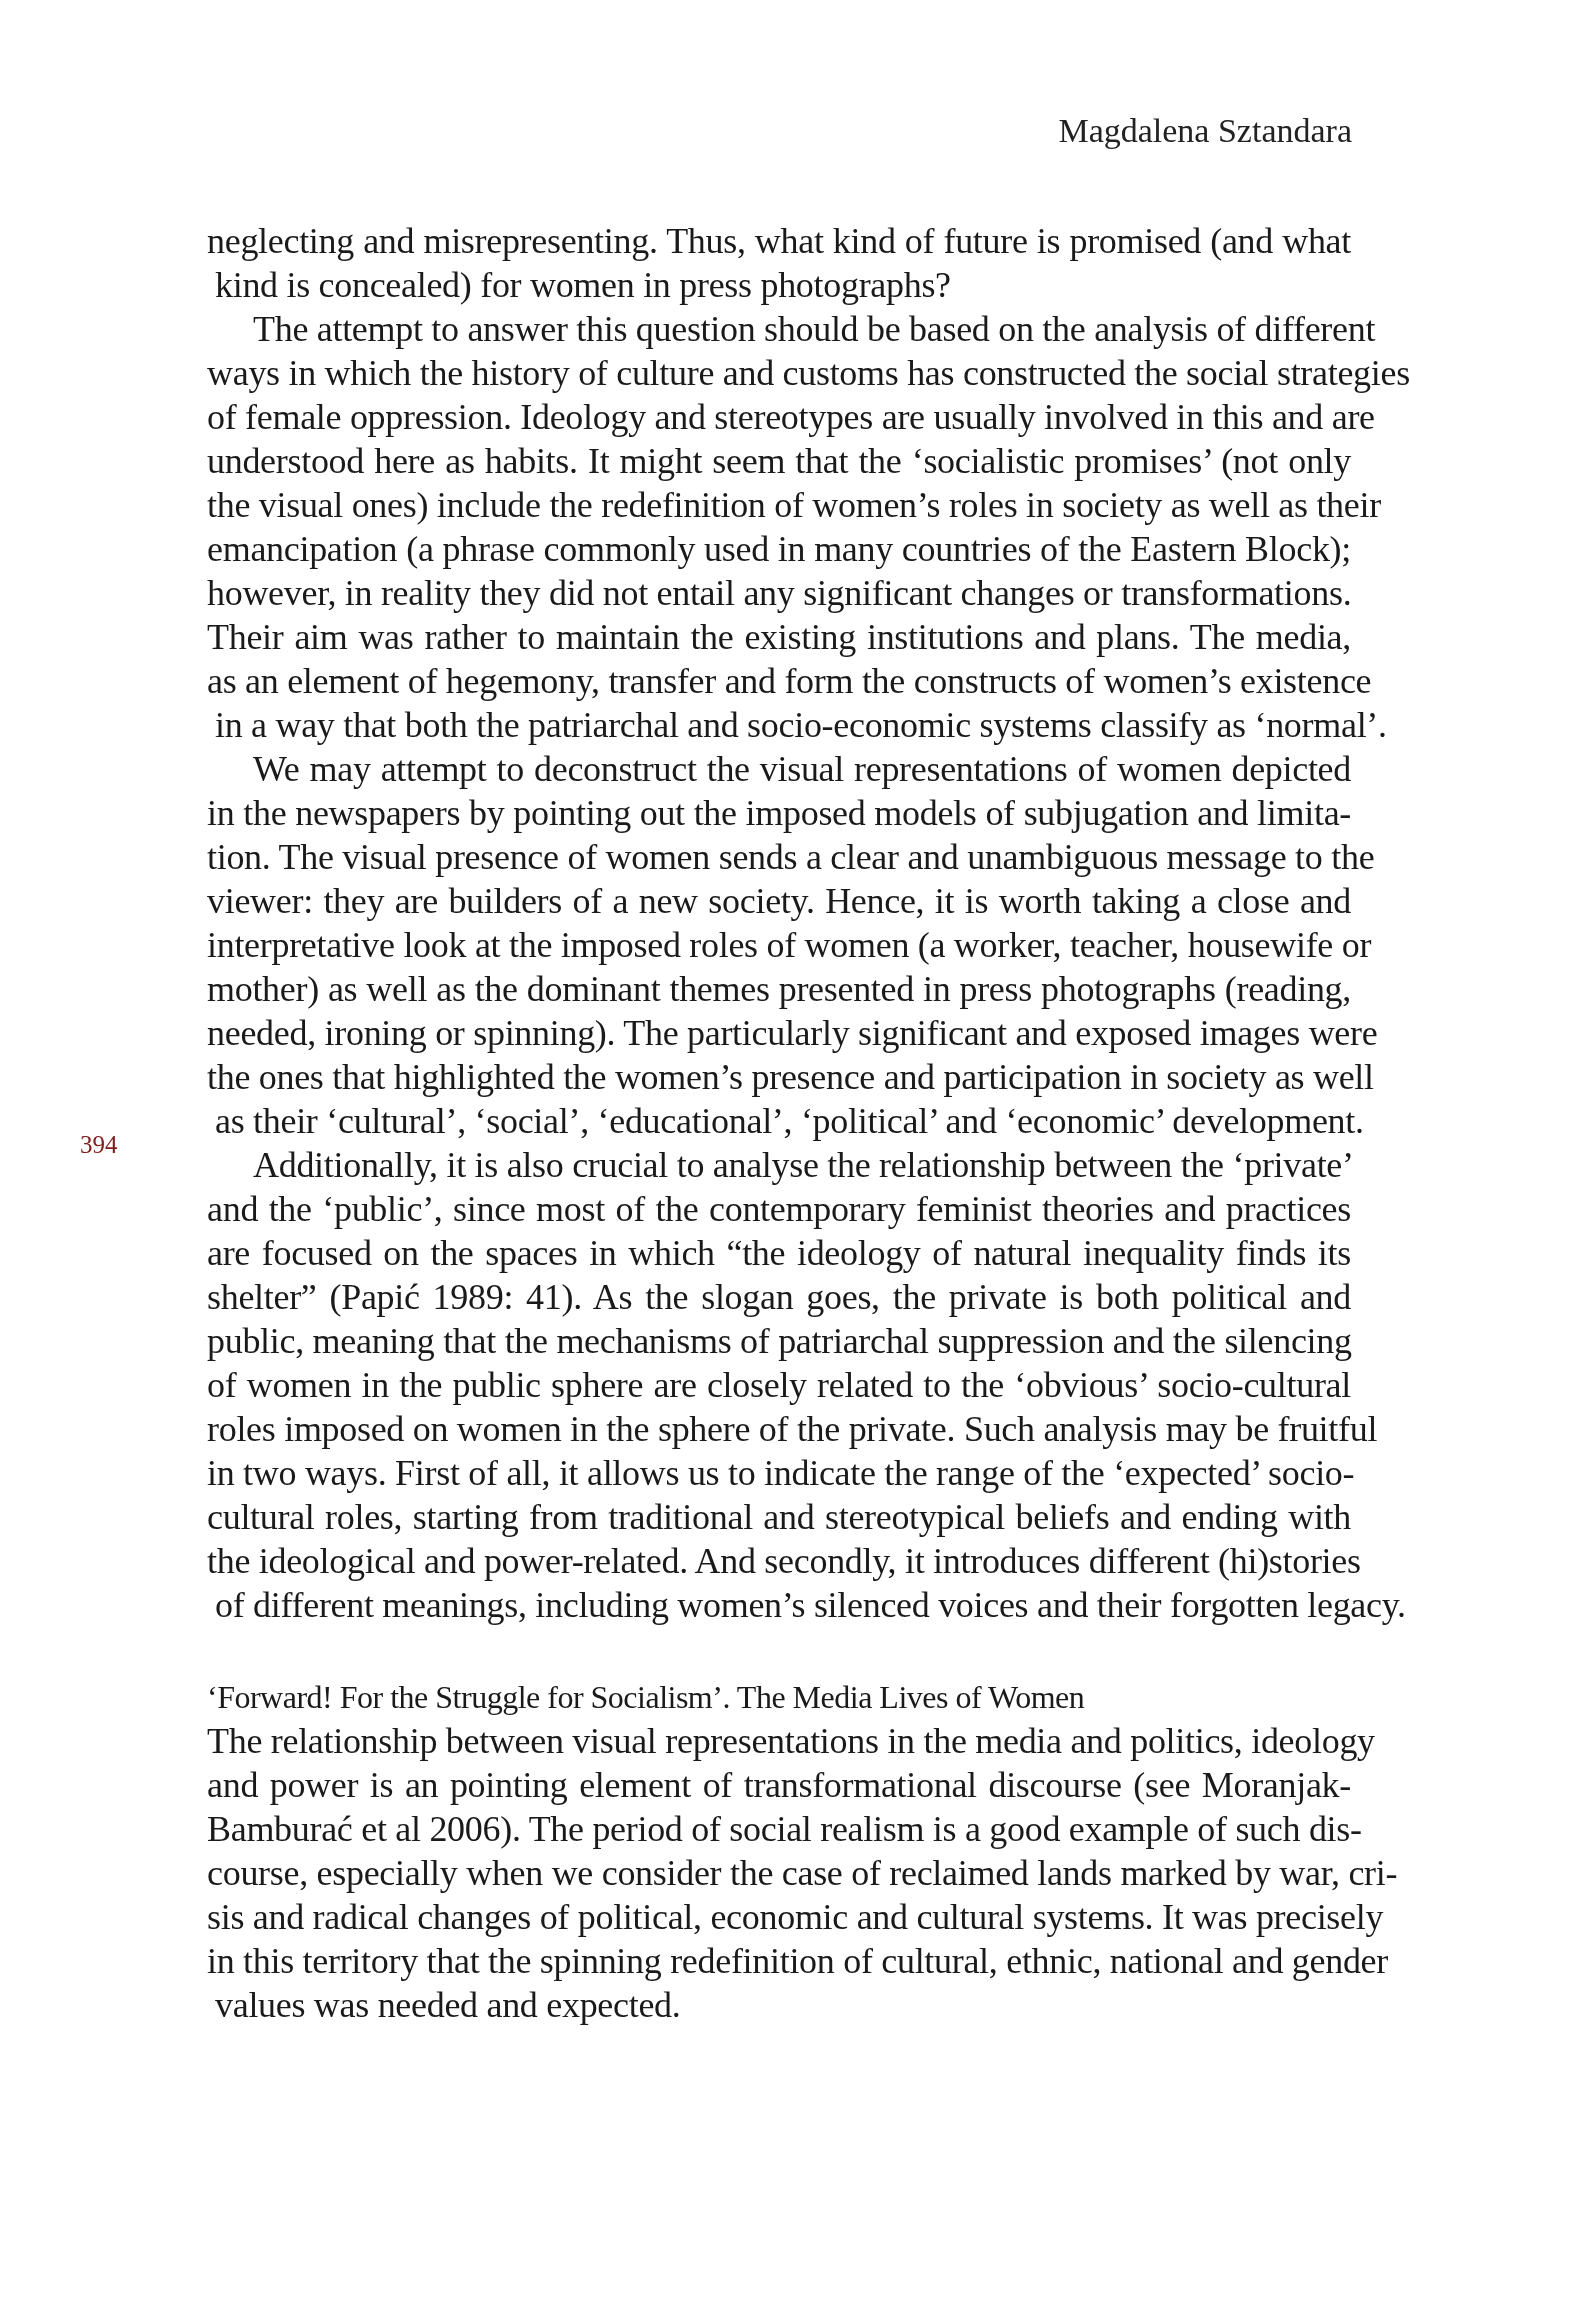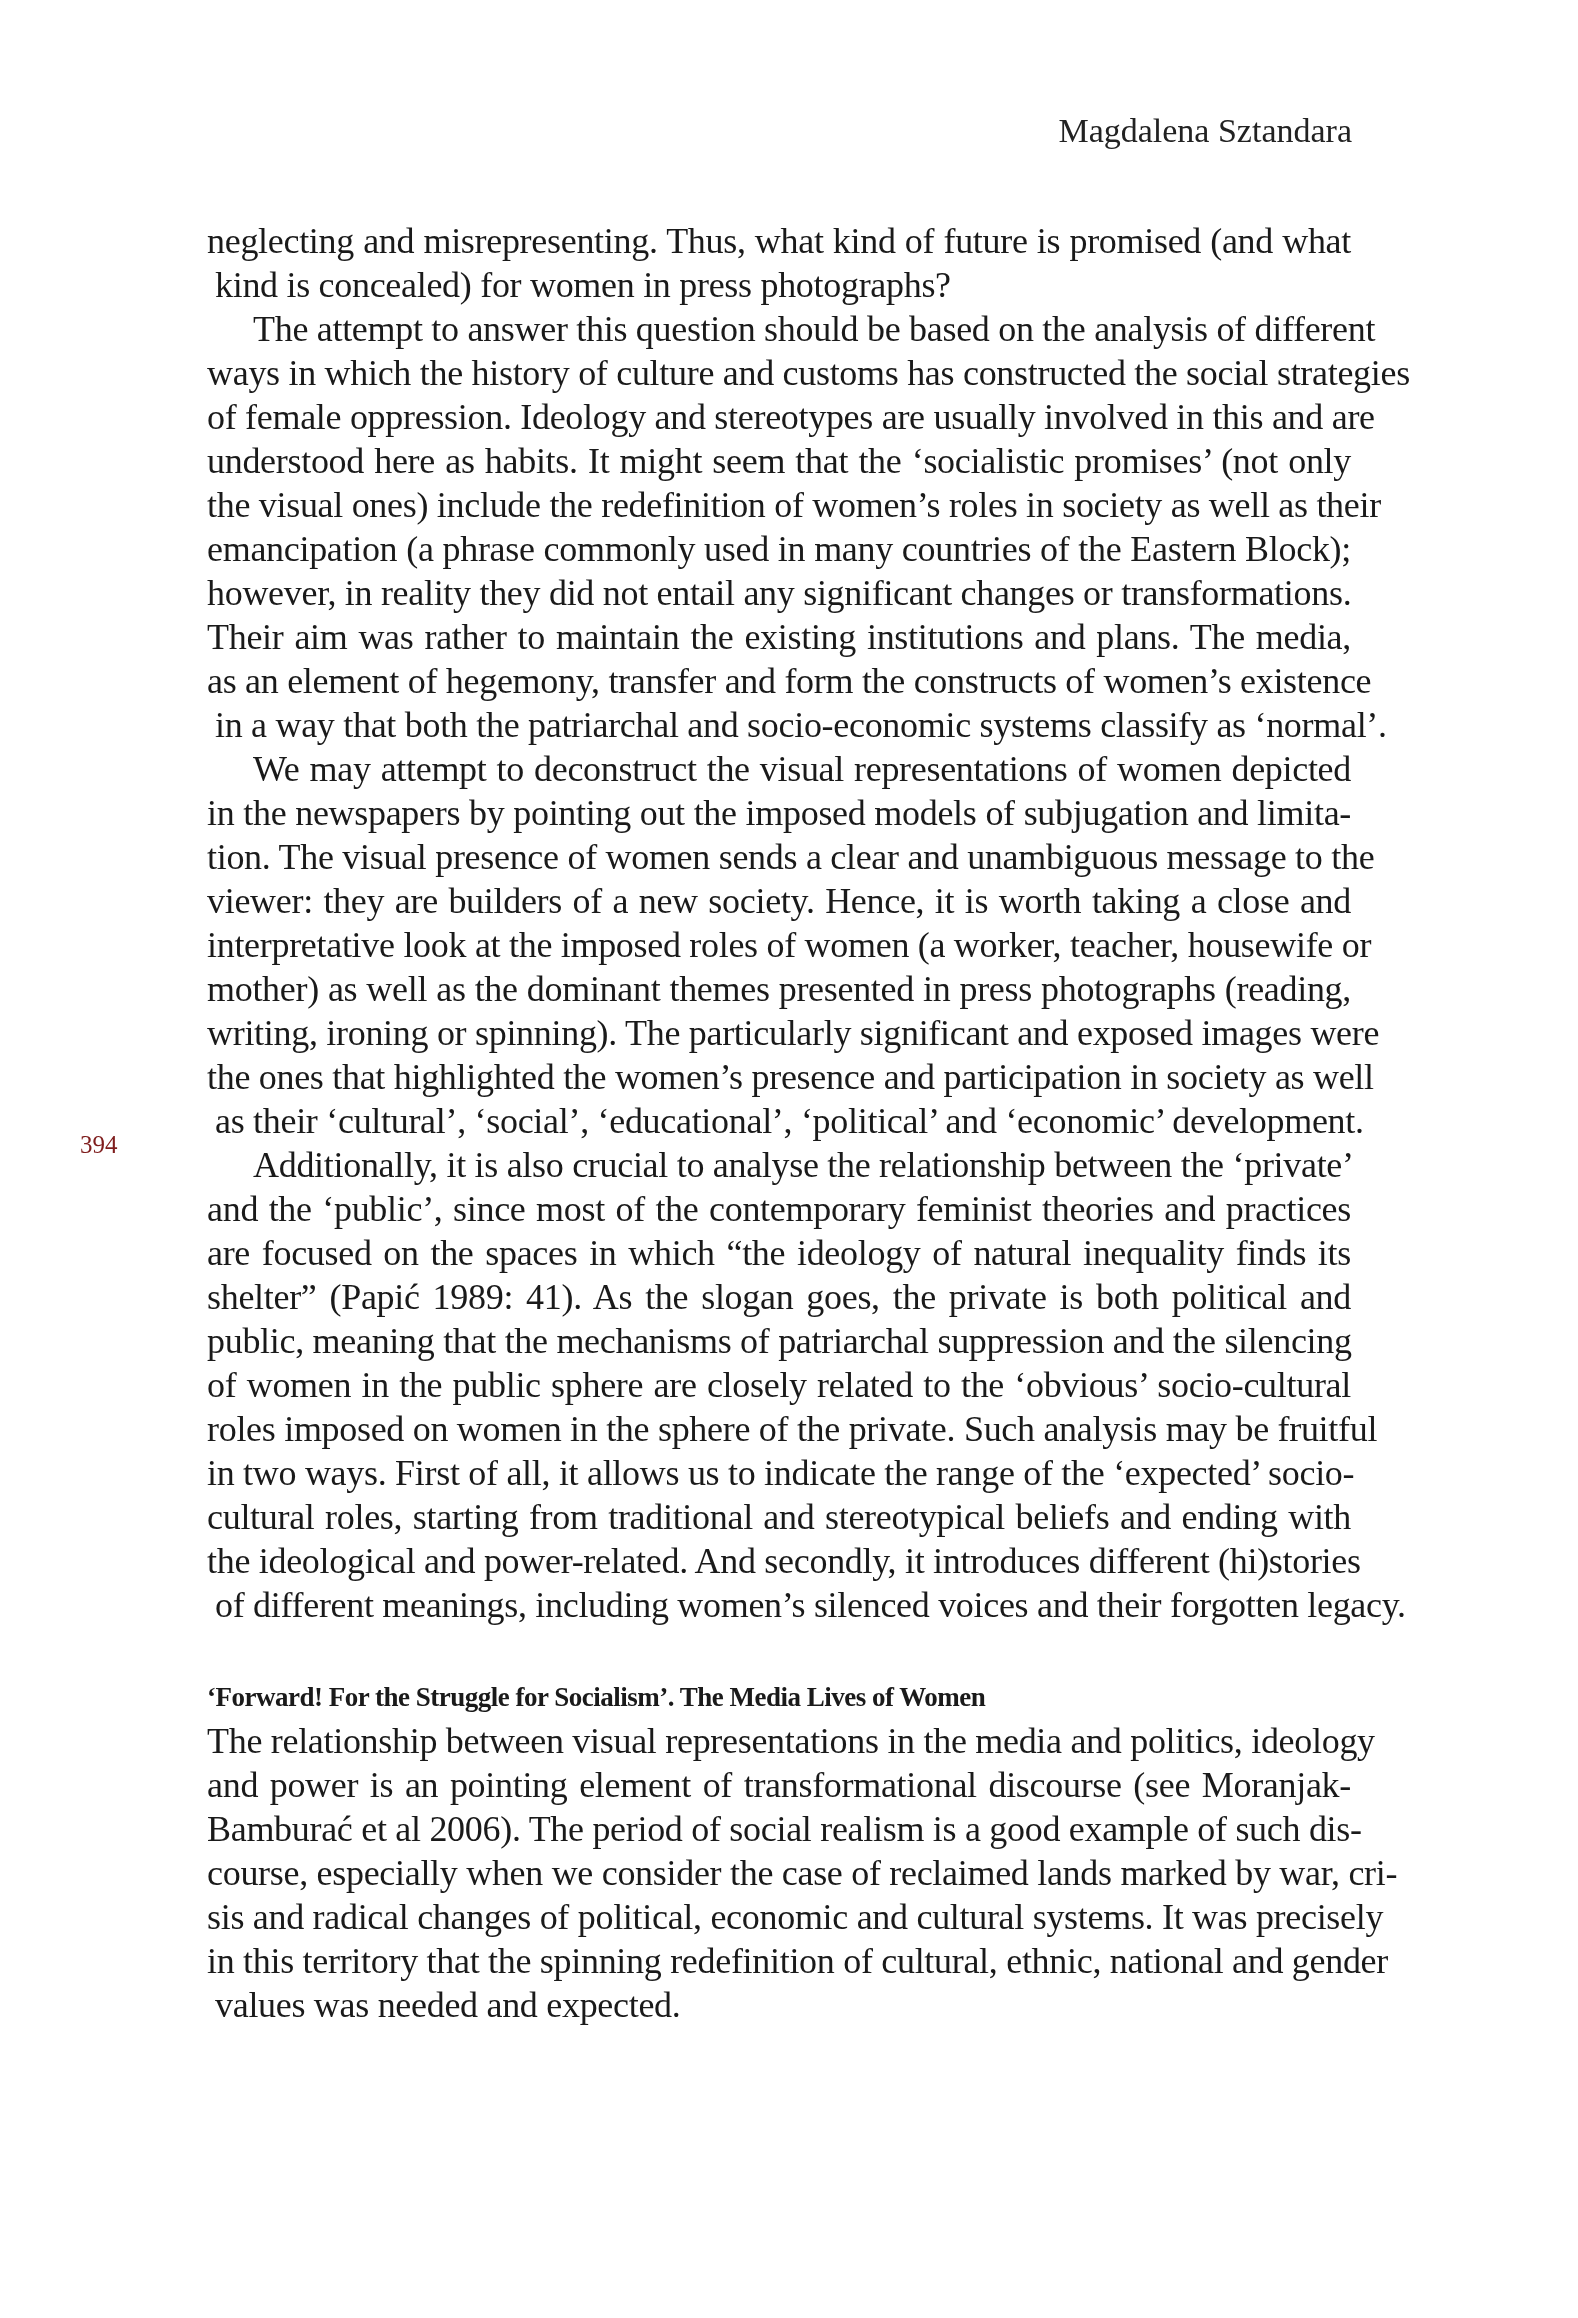--- a/index.html
+++ b/index.html
@@ -48,22 +48,22 @@
       letter-spacing: -0.3px;
     }
     .line.indent {
       padding-left: 46px;
     }
     .line.last {
       text-align-last: left;
       margin-left: 8px;
     }
     .heading {
-      font-weight: bold;
-      font-size: 27px;
+      font-weight: normal;
+      font-size: 32px;
       text-align-last: left;
       letter-spacing: -0.5px;
     }
     .gap {
       height: 48px;
     }
   </style>
 </head>
 <body>
 
@@ -91,21 +91,21 @@
     <span class="line last">in a way that both the patriarchal and socio-economic systems classify as ‘normal’.</span>
   </div>
 
   <div>
     <span class="line indent">We may attempt to deconstruct the visual representations of women depicted</span>
     <span class="line">in the newspapers by pointing out the imposed models of subjugation and limita-</span>
     <span class="line">tion. The visual presence of women sends a clear and unambiguous message to the</span>
     <span class="line">viewer: they are builders of a new society. Hence, it is worth taking a close and</span>
     <span class="line">interpretative look at the imposed roles of women (a worker, teacher, housewife or</span>
     <span class="line">mother) as well as the dominant themes presented in press photographs (reading,</span>
-    <span class="line">writing, ironing or spinning). The particularly significant and exposed images were</span>
+    <span class="line">needed, ironing or spinning). The particularly significant and exposed images were</span>
     <span class="line">the ones that highlighted the women’s presence and participation in society as well</span>
     <span class="line last">as their ‘cultural’, ‘social’, ‘educational’, ‘political’ and ‘economic’ development.</span>
   </div>
 
   <div>
     <span class="line indent">Additionally, it is also crucial to analyse the relationship between the ‘private’</span>
     <span class="line">and the ‘public’, since most of the contemporary feminist theories and practices</span>
     <span class="line">are focused on the spaces in which “the ideology of natural inequality finds its</span>
     <span class="line">shelter” (Papić 1989: 41). As the slogan goes, the private is both political and</span>
     <span class="line">public, meaning that the mechanisms of patriarchal suppression and the silencing</span>

